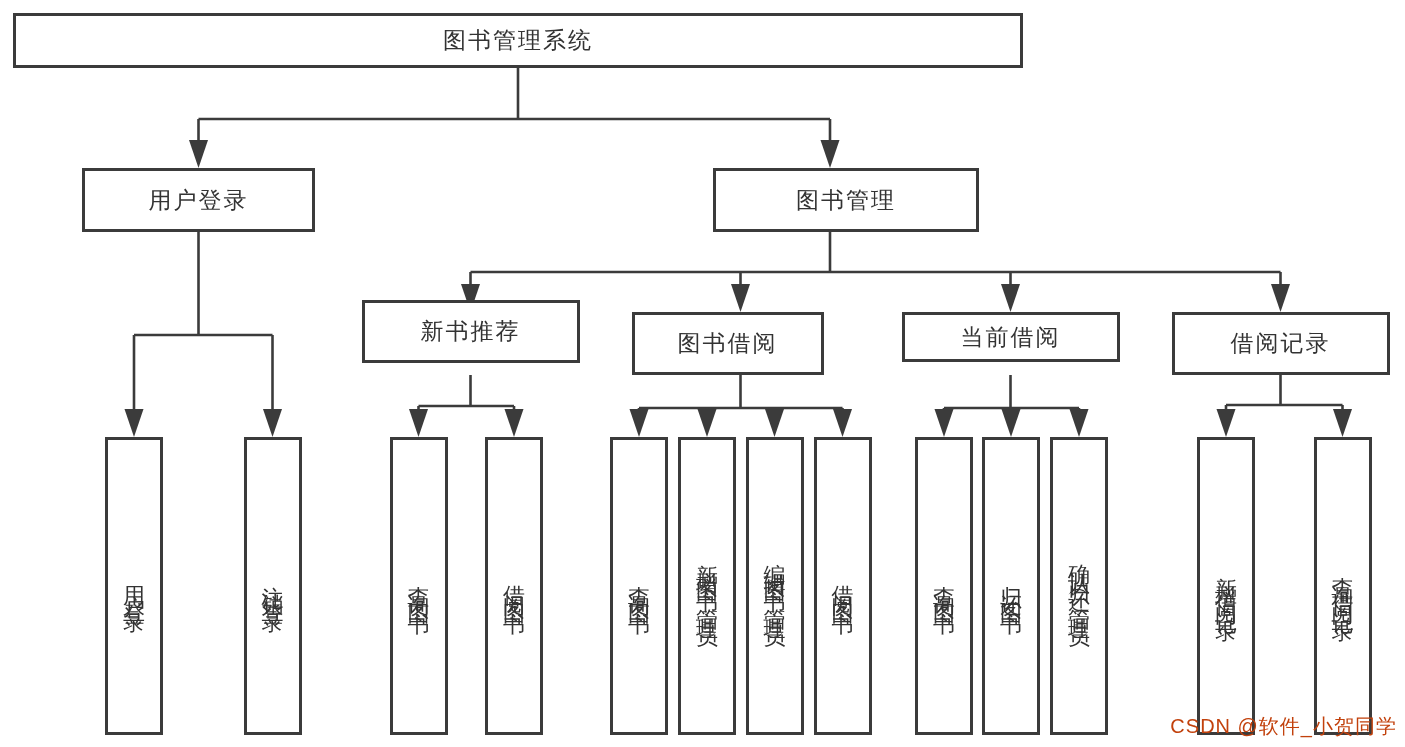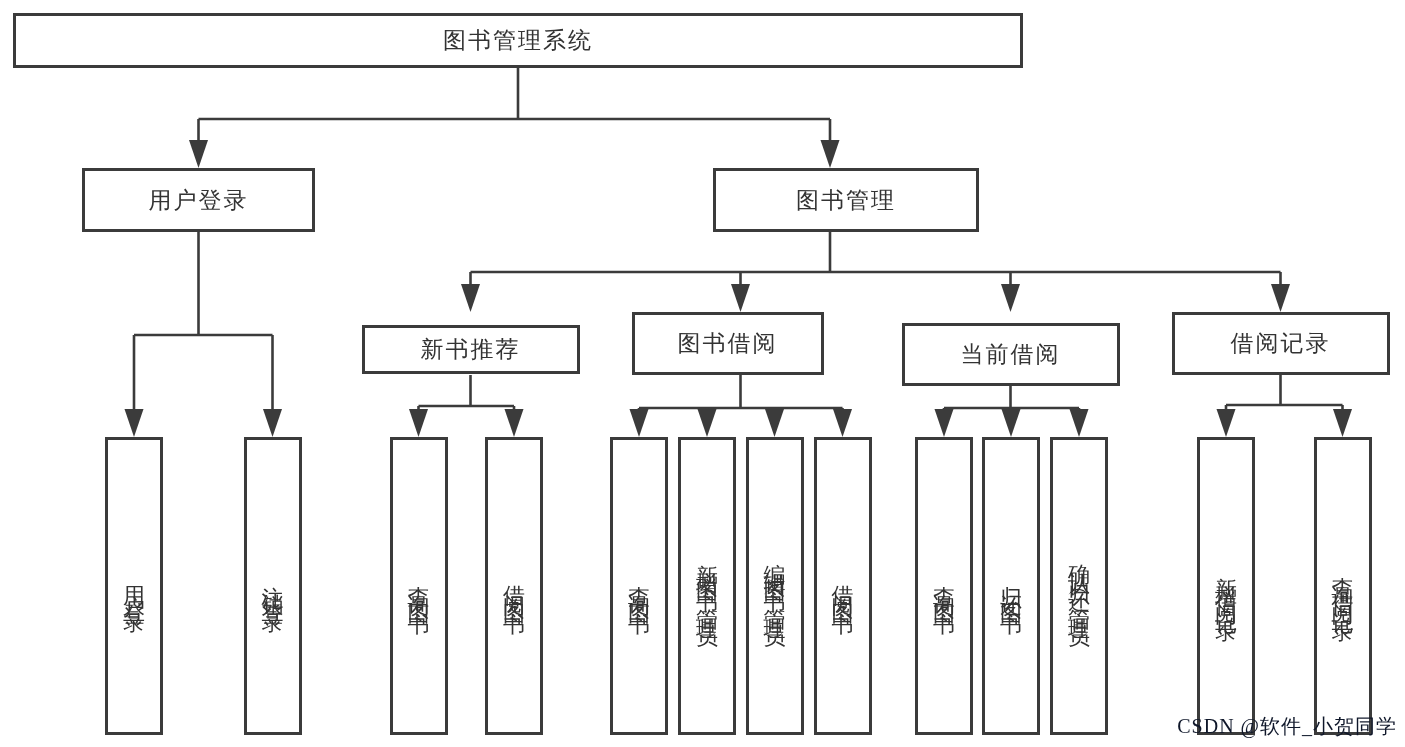--- a/index.html
+++ b/index.html
@@ -1,33 +1,33 @@
 <!DOCTYPE html>
 <html><head>
 <meta charset="utf-8">
 <style>
   html,body { margin:0; padding:0; background:#ffffff; }
   .canvas {
     position:relative; width:1405px; height:747px; background:#ffffff;
-    font-family:Liberation Serif, serif; color:#333333; overflow:hidden;
+    font-family:Liberation Sans, sans-serif; color:#333333; overflow:hidden;
   }
   .wires { position:absolute; left:0; top:0; width:1405px; height:747px; }
   .node {
     position:absolute; box-sizing:border-box;
     border:3px solid #3b3b3b; background:#ffffff;
     display:flex; align-items:center; justify-content:center;
     font-size:23px; letter-spacing:2px; color:#333333; text-align:center;
   }
   .node.v {
     writing-mode:vertical-rl; text-orientation:mixed;
     font-size:22px; letter-spacing:9px; line-height:1.1; padding:4px 0;
   }
   .watermark {
     position:absolute; right:8px; bottom:7px;
-    font-size:20px; letter-spacing:1px; color:#0f172a; white-space:nowrap;
+    font-size:20px; letter-spacing:1px; color:#c2410c; white-space:nowrap;
   }
 </style>
 </head>
 <body>
 
 <div class="canvas">
 
   <svg class="wires" viewBox="0 0 1405 747" xmlns="http://www.w3.org/2000/svg" fill="none" stroke="#3b3b3b" stroke-width="2.6">
 
     <g>
@@ -102,23 +102,23 @@
       <path d="M1342.5,405 V409"></path>
       <polygon points="1333,409 1352,409 1342.5,437" fill="#3b3b3b" stroke="none"></polygon>
     </g>
   </svg>
 
   <div class="node" style="left:13px;top:13px;width:1010px;height:55px">图书管理系统</div>
 
   <div class="node" style="left:82px;top:168px;width:233px;height:64px">用户登录</div>
   <div class="node" style="left:713px;top:168px;width:266px;height:64px">图书管理</div>
 
-  <div class="node" style="left:361.5px;top:325px;width:218px;height:49px">新书推荐</div>
+  <div class="node" style="left:361.5px;top:300px;width:218px;height:63px">新书推荐</div>
   <div class="node" style="left:631.5px;top:312px;width:192px;height:63px">图书借阅</div>
-  <div class="node" style="left:901.5px;top:323px;width:218px;height:63px">当前借阅</div>
+  <div class="node" style="left:901.5px;top:312px;width:218px;height:50px">当前借阅</div>
   <div class="node" style="left:1171.5px;top:312px;width:218px;height:63px">借阅记录</div>
 
   <div class="node v" style="left:105px;top:437px;width:58px;height:298px">用户登录</div>
   <div class="node v" style="left:243.5px;top:437px;width:58px;height:298px">注销登录</div>
 
   <div class="node v" style="left:389.5px;top:437px;width:58px;height:298px">查询图书</div>
   <div class="node v" style="left:485px;top:437px;width:58px;height:298px">借阅图书</div>
 
   <div class="node v" style="left:610px;top:437px;width:58px;height:298px">查询图书</div>
   <div class="node v" style="left:678px;top:437px;width:58px;height:298px">新增图书（管理员）</div>

